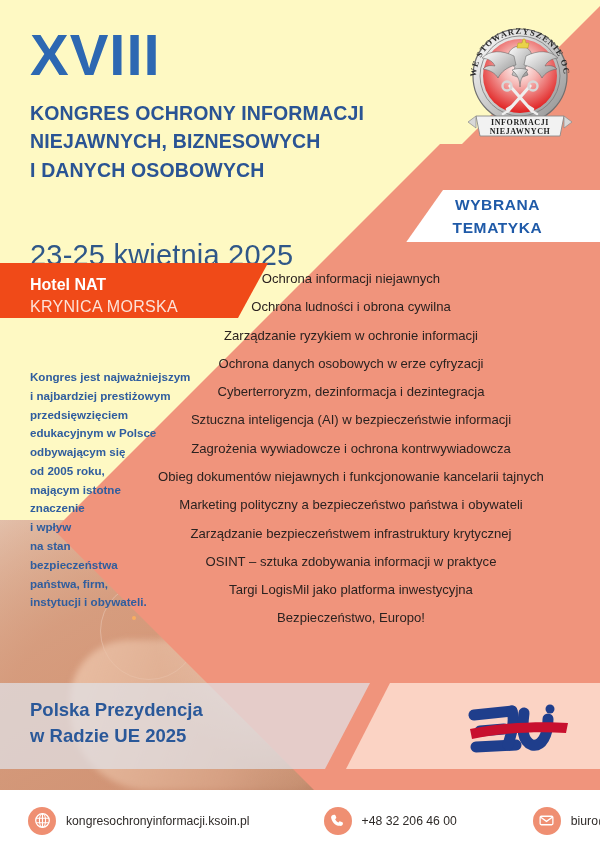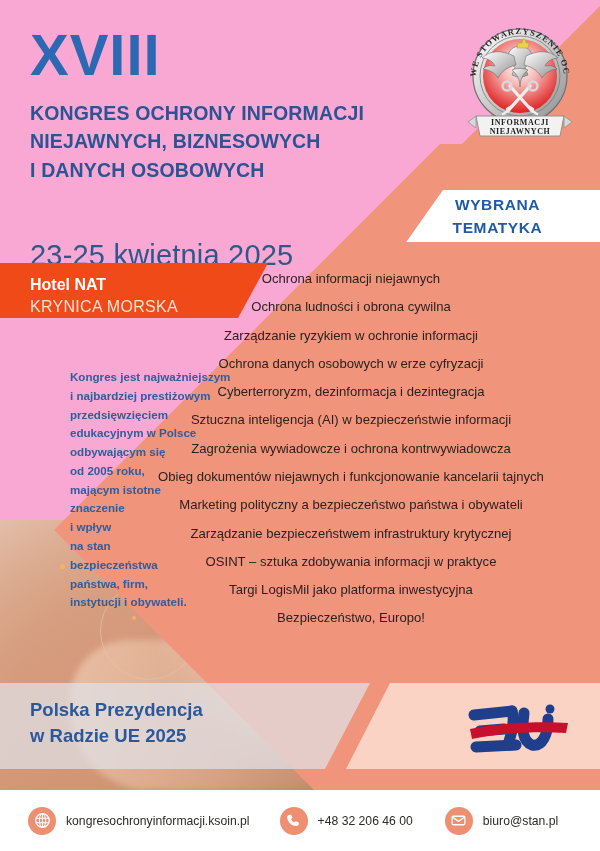--- a/index.html
+++ b/index.html
@@ -5,21 +5,21 @@
   html,body{margin:0;padding:0;background:#fff;}
   body{
     font-family:"Liberation Sans", sans-serif;
     -webkit-font-smoothing:antialiased;
   }
   .poster{
     position:relative;
     width:600px;
     height:851px;
     overflow:hidden;
-    background:#f9a8d4;
+    background:#fef9c3;
   }
 
   
   .photo-bg{
     position:absolute;
     left:0; top:520px;
     width:600px; height:270px;
     overflow:hidden;
     background:
       radial-gradient(circle at 48% 44%, rgba(255,255,255,0.55) 0 8%, rgba(255,255,255,0) 38%),
@@ -114,21 +114,21 @@
     background:#f04a18;
     clip-path:polygon(0 0, 268px 0, 238px 55px, 0 55px);
     padding:12px 0 0 30px;box-sizing:border-box;
   }
   .venue .v1{color:#ffffff;font-weight:bold;font-size:16px;line-height:1.3;}
   .venue .v2{color:#fde2d8;font-weight:normal;font-size:16px;line-height:1.35;letter-spacing:0.3px;}
 
   
   .desc{
     position:absolute;left:30px;top:368px;width:185px;z-index:4;
-    color:#2f5d9e;font-size:11.6px;font-weight:bold;line-height:1.62;margin-left:40px;
+    color:#2f5d9e;font-size:11.6px;font-weight:bold;line-height:1.62;
   }
   .desc div{white-space:nowrap;}
 
   
   .topics{
     position:absolute;left:120px;top:272px;width:462px;z-index:4;
     text-align:right;
   }
   .topics li{
     list-style:none;
@@ -161,21 +161,21 @@
   .eu-panel{
     position:absolute;left:346px;top:0;width:254px;height:86px;
     background:#fbd3c4;
     clip-path:polygon(44px 0, 254px 0, 254px 86px, 0 86px);
   }
   .eu-logo{position:absolute;left:460px;top:14px;width:120px;height:62px;}
 
   
   .contact{
     position:absolute;left:0;top:790px;width:600px;height:61px;z-index:7;
-    background:#ffffff;display:flex;align-items:center;
+    background:#ffffff;display:flex;align-items:center;gap:44px;
   }
   .citem{display:flex;align-items:center;}
   .cicon{
     width:28px;height:28px;border-radius:50%;
     background:#ef8f72;display:flex;align-items:center;justify-content:center;
     flex:0 0 auto;
   }
   .cicon svg{display:block;}
   .ctext{margin-left:10px;color:#2f2b29;font-size:12.2px;white-space:nowrap;}
   .c-web{margin-left:28px;}

